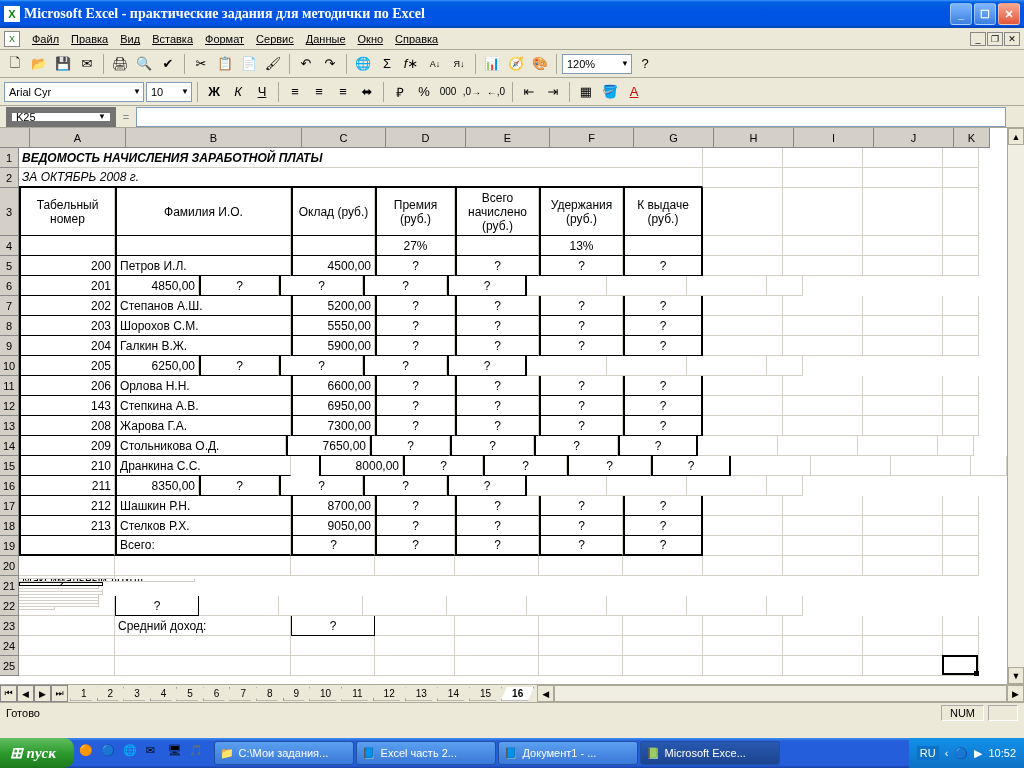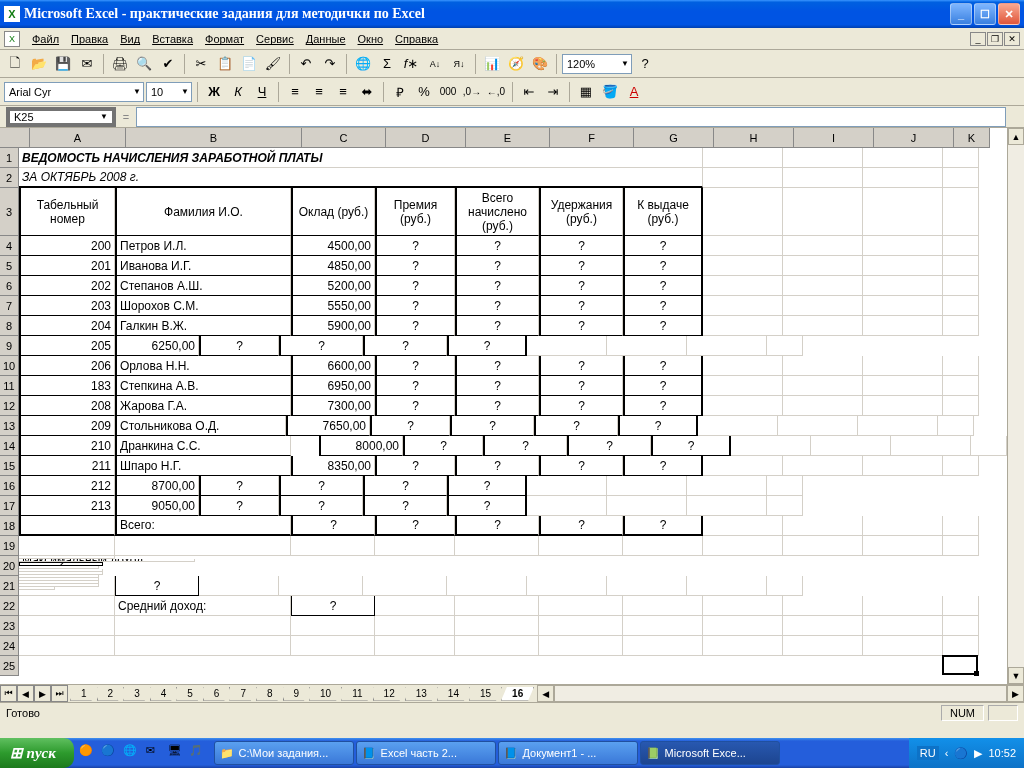--- a/index.html
+++ b/index.html
@@ -23,21 +23,21 @@
 
 
 .toolbar{height:28px;background:#ece9d8;border-bottom:1px solid #aca899;display:flex;align-items:center;padding:0 4px;gap:2px;}
 .tbtn{width:22px;height:22px;display:flex;align-items:center;justify-content:center;font-size:13px;border:1px solid transparent;}
 .sep{width:1px;height:20px;background:#aca899;margin:0 3px;}
 .combo{height:20px;background:#fff;border:1px solid #7f9db9;display:flex;align-items:center;padding:0 2px 0 4px;font-size:11px;}
 .combo .dd{margin-left:auto;padding-left:4px;color:#000;font-size:8px;}
 
 
 .fbar{height:22px;background:#ece9d8;border-bottom:1px solid #aca899;display:flex;align-items:center;}
-.namebox{width:110px;height:20px;background:#fff;border:4px solid #737373;display:flex;align-items:center;padding:0 4px;margin-left:6px;}
+.namebox{width:110px;height:20px;background:#fff;border:6px solid #737373;display:flex;align-items:center;padding:0 4px;margin-left:6px;}
 .namebox .dd{margin-left:auto;font-size:8px;}
 .fx{width:20px;text-align:center;color:#888;}
 .formula{flex:1;height:20px;background:#fff;border:1px solid #7f9db9;margin-right:18px;}
 
 
 .gridwrap{position:relative;height:556px;background:#fff;display:flex;}
 .corner{width:30px;height:20px;background:#d4d0c8;border-right:1px solid #888;border-bottom:1px solid #888;}
 .colheads{display:flex;height:20px;}
 .colhead{background:#d4d0c8;border-right:1px solid #888;border-bottom:1px solid #888;display:flex;align-items:center;justify-content:center;font-size:11px;}
 .rowheads{width:30px;}
@@ -261,35 +261,47 @@
             <div class="cell bb center blT" style="width: 80px; white-space: normal; text-align: center; line-height: 14px;">Премия (руб.)</div>
             <div class="cell bb center blT" style="width: 84px; white-space: normal; text-align: center; line-height: 14px;">Всего начислено (руб.)</div>
             <div class="cell bb center blT" style="width: 84px; white-space: normal; text-align: center; line-height: 14px;">Удержания (руб.)</div>
             <div class="cell bb center blT brT" style="width: 80px; white-space: normal; text-align: center; line-height: 14px;">К выдаче (руб.)</div>
             <div class="cell " style="width: 80px;"></div>
             <div class="cell " style="width: 80px;"></div>
             <div class="cell " style="width: 80px;"></div>
             <div class="cell " style="width: 36px;"></div>
           </div>
           <div class="row" style="height: 20px;">
+            <div class="cell bb blT center" style="width: 96px;"></div>
+            <div class="cell bb blT center" style="width: 176px;"></div>
+            <div class="cell bb blT center" style="width: 84px;"></div>
+            <div class="cell bb blT center" style="width: 80px;">27%</div>
+            <div class="cell bb blT center" style="width: 84px;"></div>
+            <div class="cell bb blT center" style="width: 84px;">13%</div>
+            <div class="cell bb blT brT center" style="width: 80px;"></div>
+            <div class="cell " style="width: 80px;"></div>
+            <div class="cell " style="width: 80px;"></div>
+            <div class="cell " style="width: 80px;"></div>
+            <div class="cell " style="width: 36px;"></div>
+          </div>
+          <div class="row" style="height: 20px;">
             <div class="cell bb blT right" style="width: 96px;">200</div>
             <div class="cell bb blT" style="width: 176px; text-align: center;">Петров И.Л.</div>
             <div class="cell bb blT right" style="width: 84px;">4500,00</div>
             <div class="cell bb blT center" style="width: 80px;">?</div>
             <div class="cell bb blT center" style="width: 84px;">?</div>
             <div class="cell bb blT center" style="width: 84px;">?</div>
             <div class="cell bb blT brT center" style="width: 80px;">?</div>
             <div class="cell " style="width: 80px;"></div>
             <div class="cell " style="width: 80px;"></div>
             <div class="cell " style="width: 80px;"></div>
             <div class="cell " style="width: 36px;"></div>
           </div>
           <div class="row" style="height: 20px;">
             <div class="cell bb blT right" style="width: 96px;">201</div>
-            <div class="cell bb blT" style="width: 176px;">Иванова И.Г.</div>
             <div class="cell bb blT right" style="width: 84px;">4850,00</div>
             <div class="cell bb blT center" style="width: 80px;">?</div>
             <div class="cell bb blT center" style="width: 84px;">?</div>
             <div class="cell bb blT center" style="width: 84px;">?</div>
             <div class="cell bb blT brT center" style="width: 80px;">?</div>
             <div class="cell " style="width: 80px;"></div>
             <div class="cell " style="width: 80px;"></div>
             <div class="cell " style="width: 80px;"></div>
             <div class="cell " style="width: 36px;"></div>
           </div>
@@ -351,21 +363,21 @@
             <div class="cell bb blT center" style="width: 80px;">?</div>
             <div class="cell bb blT center" style="width: 84px;">?</div>
             <div class="cell bb blT center" style="width: 84px;">?</div>
             <div class="cell bb blT brT center" style="width: 80px;">?</div>
             <div class="cell " style="width: 80px;"></div>
             <div class="cell " style="width: 80px;"></div>
             <div class="cell " style="width: 80px;"></div>
             <div class="cell " style="width: 36px;"></div>
           </div>
           <div class="row" style="height: 20px;">
-            <div class="cell bb blT right" style="width: 96px;">183</div>
+            <div class="cell bb blT right" style="width: 96px;">143</div>
             <div class="cell bb blT" style="width: 176px;">Степкина А.В.</div>
             <div class="cell bb blT right" style="width: 84px;">6950,00</div>
             <div class="cell bb blT center" style="width: 80px;">?</div>
             <div class="cell bb blT center" style="width: 84px;">?</div>
             <div class="cell bb blT center" style="width: 84px;">?</div>
             <div class="cell bb blT brT center" style="width: 80px;">?</div>
             <div class="cell " style="width: 80px;"></div>
             <div class="cell " style="width: 80px;"></div>
             <div class="cell " style="width: 80px;"></div>
             <div class="cell " style="width: 36px;"></div>
@@ -404,45 +416,46 @@
             <div class="cell bb blT center" style="width: 84px;">?</div>
             <div class="cell bb blT center" style="width: 84px;">?</div>
             <div class="cell bb blT brT center" style="width: 80px;">?</div>
             <div class="cell " style="width: 80px;"></div>
             <div class="cell " style="width: 80px;"></div>
             <div class="cell " style="width: 80px;"></div>
             <div class="cell " style="width: 36px;"></div>
           </div>
           <div class="row" style="height: 20px;">
             <div class="cell bb blT right" style="width: 96px;">211</div>
-            <div class="cell bb blT" style="width: 176px;">Шпаро Н.Г.</div>
             <div class="cell bb blT right" style="width: 84px;">8350,00</div>
             <div class="cell bb blT center" style="width: 80px;">?</div>
             <div class="cell bb blT center" style="width: 84px;">?</div>
             <div class="cell bb blT center" style="width: 84px;">?</div>
             <div class="cell bb blT brT center" style="width: 80px;">?</div>
             <div class="cell " style="width: 80px;"></div>
             <div class="cell " style="width: 80px;"></div>
             <div class="cell " style="width: 80px;"></div>
             <div class="cell " style="width: 36px;"></div>
           </div>
           <div class="row" style="height: 20px;">
             <div class="cell bb blT right" style="width: 96px;">212</div>
+            <div class="cell bb blT" style="width: 176px;">Шашкин Р.Н.</div>
             <div class="cell bb blT right" style="width: 84px;">8700,00</div>
             <div class="cell bb blT center" style="width: 80px;">?</div>
             <div class="cell bb blT center" style="width: 84px;">?</div>
             <div class="cell bb blT center" style="width: 84px;">?</div>
             <div class="cell bb blT brT center" style="width: 80px;">?</div>
             <div class="cell " style="width: 80px;"></div>
             <div class="cell " style="width: 80px;"></div>
             <div class="cell " style="width: 80px;"></div>
             <div class="cell " style="width: 36px;"></div>
           </div>
           <div class="row" style="height: 20px;">
             <div class="cell bb blT right" style="width: 96px;">213</div>
+            <div class="cell bb blT" style="width: 176px;">Стелков Р.Х.</div>
             <div class="cell bb blT right" style="width: 84px;">9050,00</div>
             <div class="cell bb blT center" style="width: 80px;">?</div>
             <div class="cell bb blT center" style="width: 84px;">?</div>
             <div class="cell bb blT center" style="width: 84px;">?</div>
             <div class="cell bb blT brT center" style="width: 80px;">?</div>
             <div class="cell " style="width: 80px;"></div>
             <div class="cell " style="width: 80px;"></div>
             <div class="cell " style="width: 80px;"></div>
             <div class="cell " style="width: 36px;"></div>
           </div>

